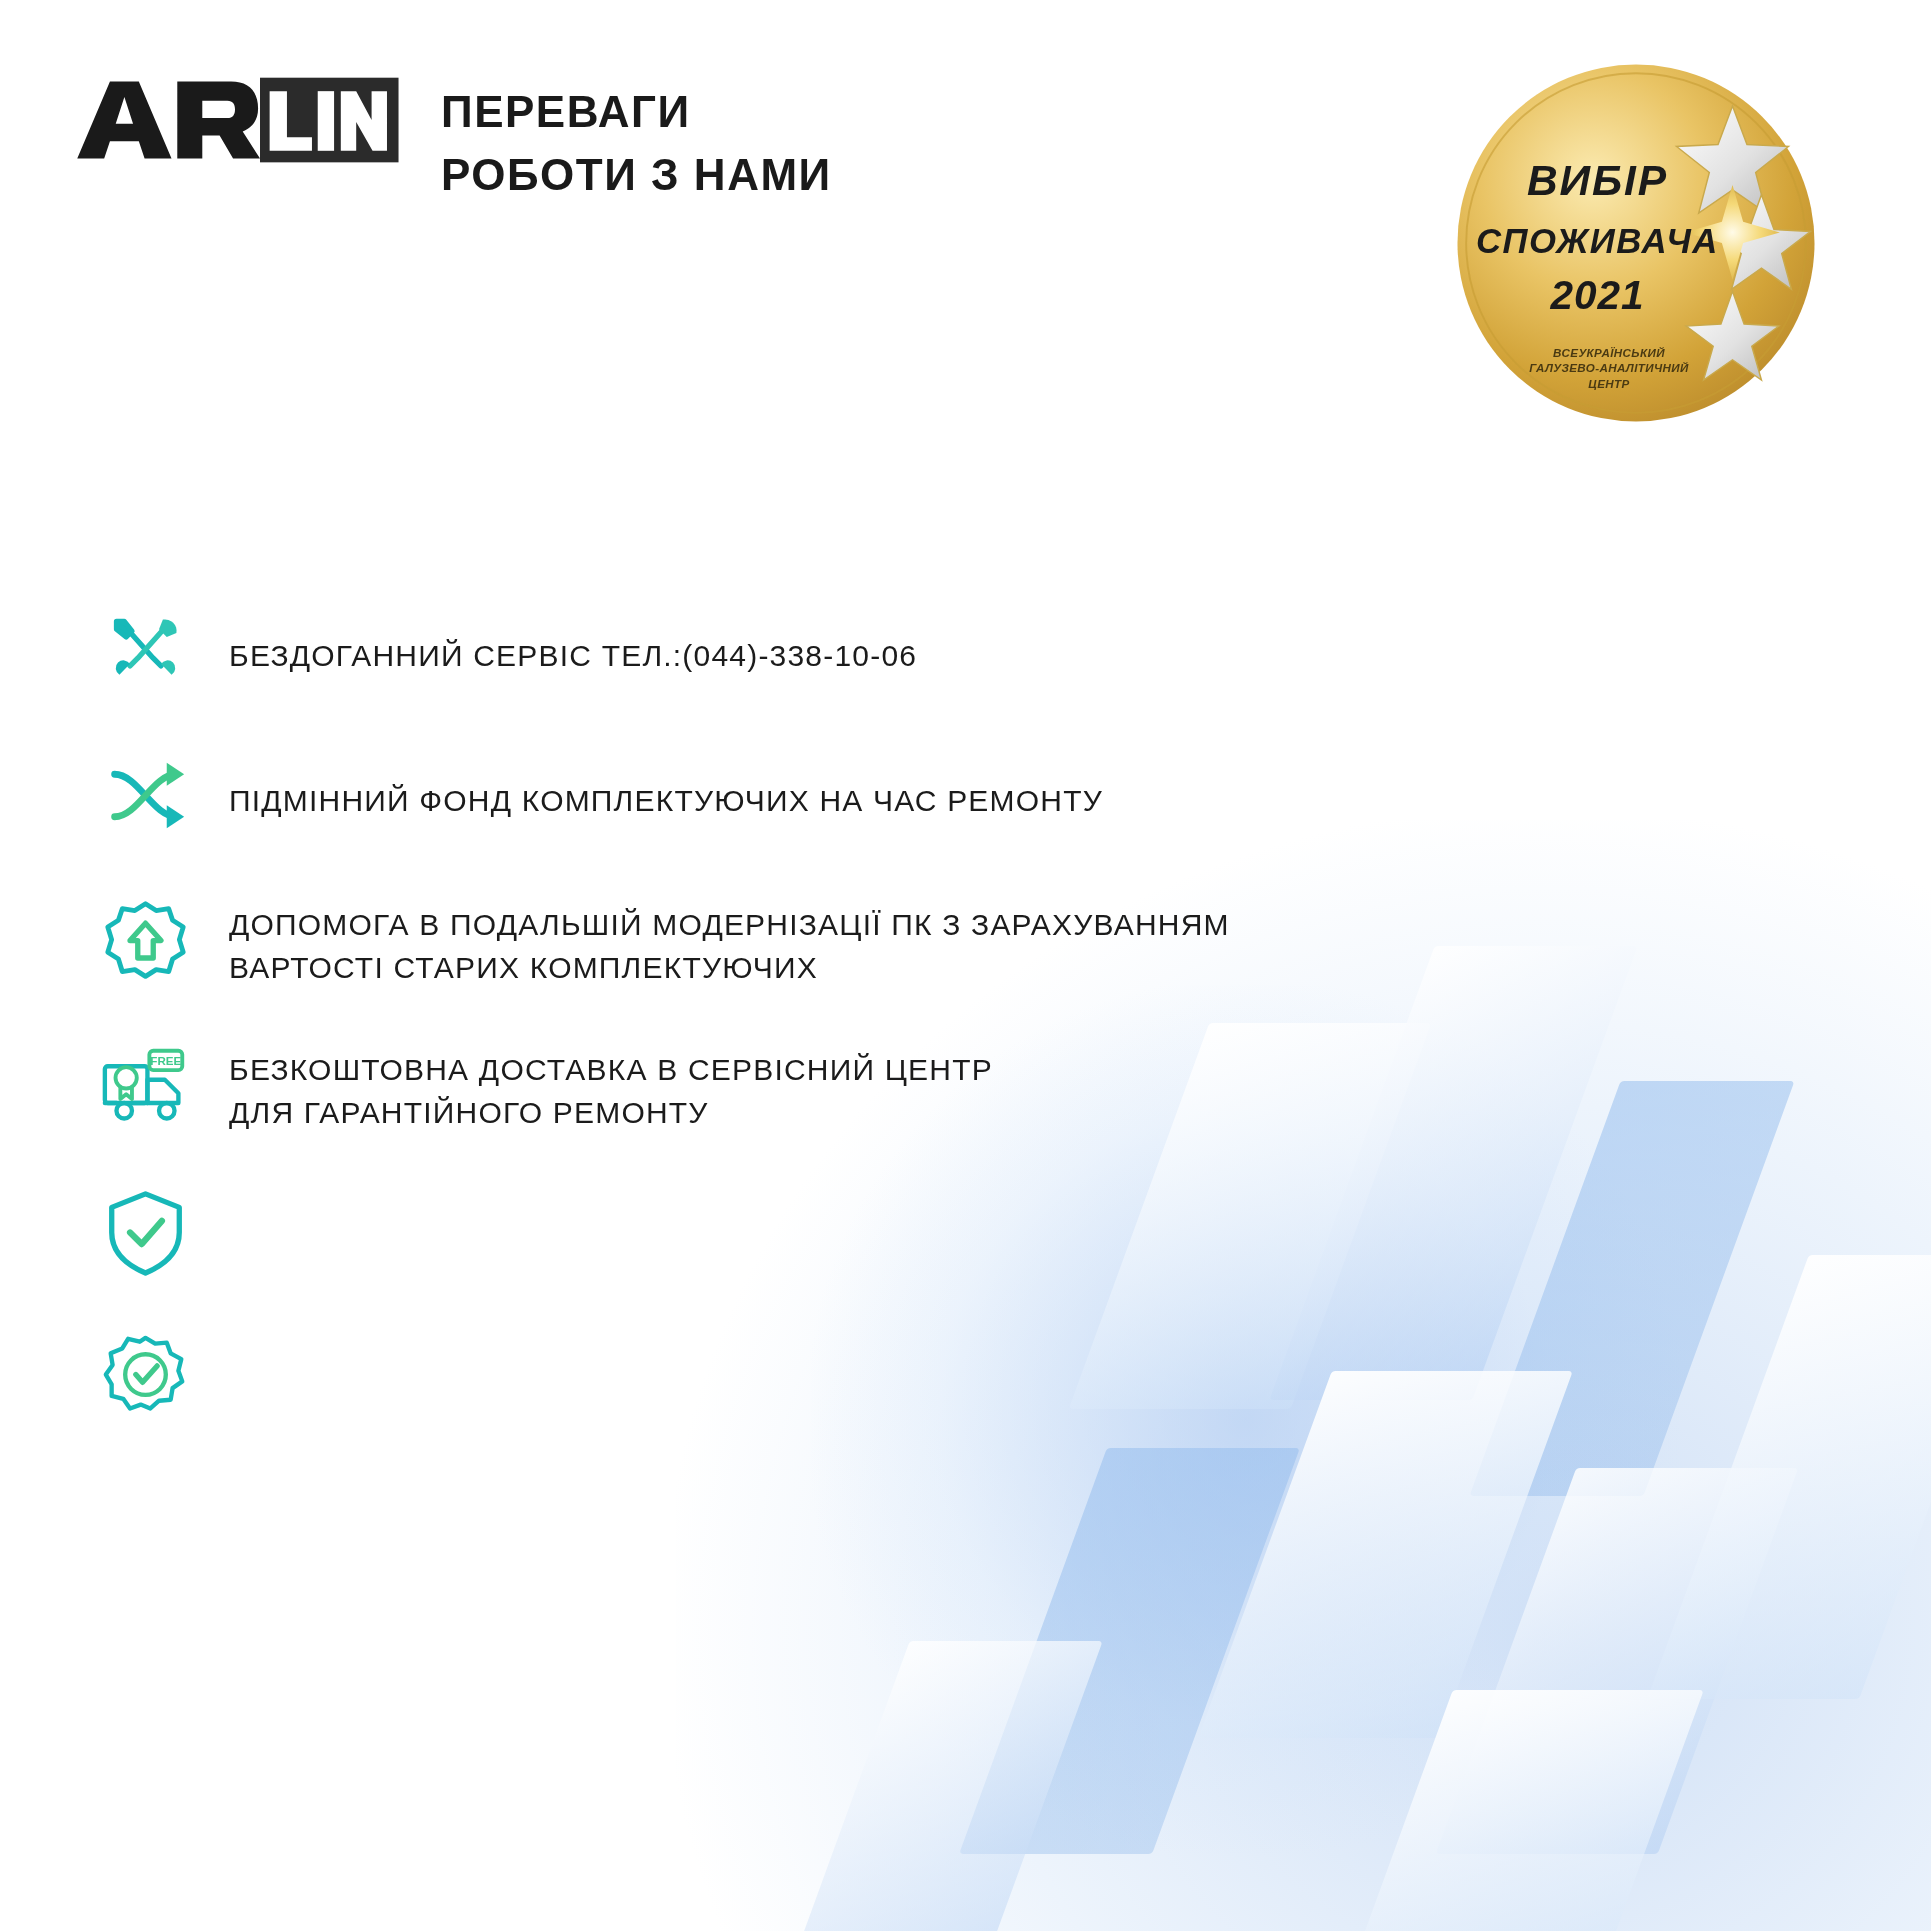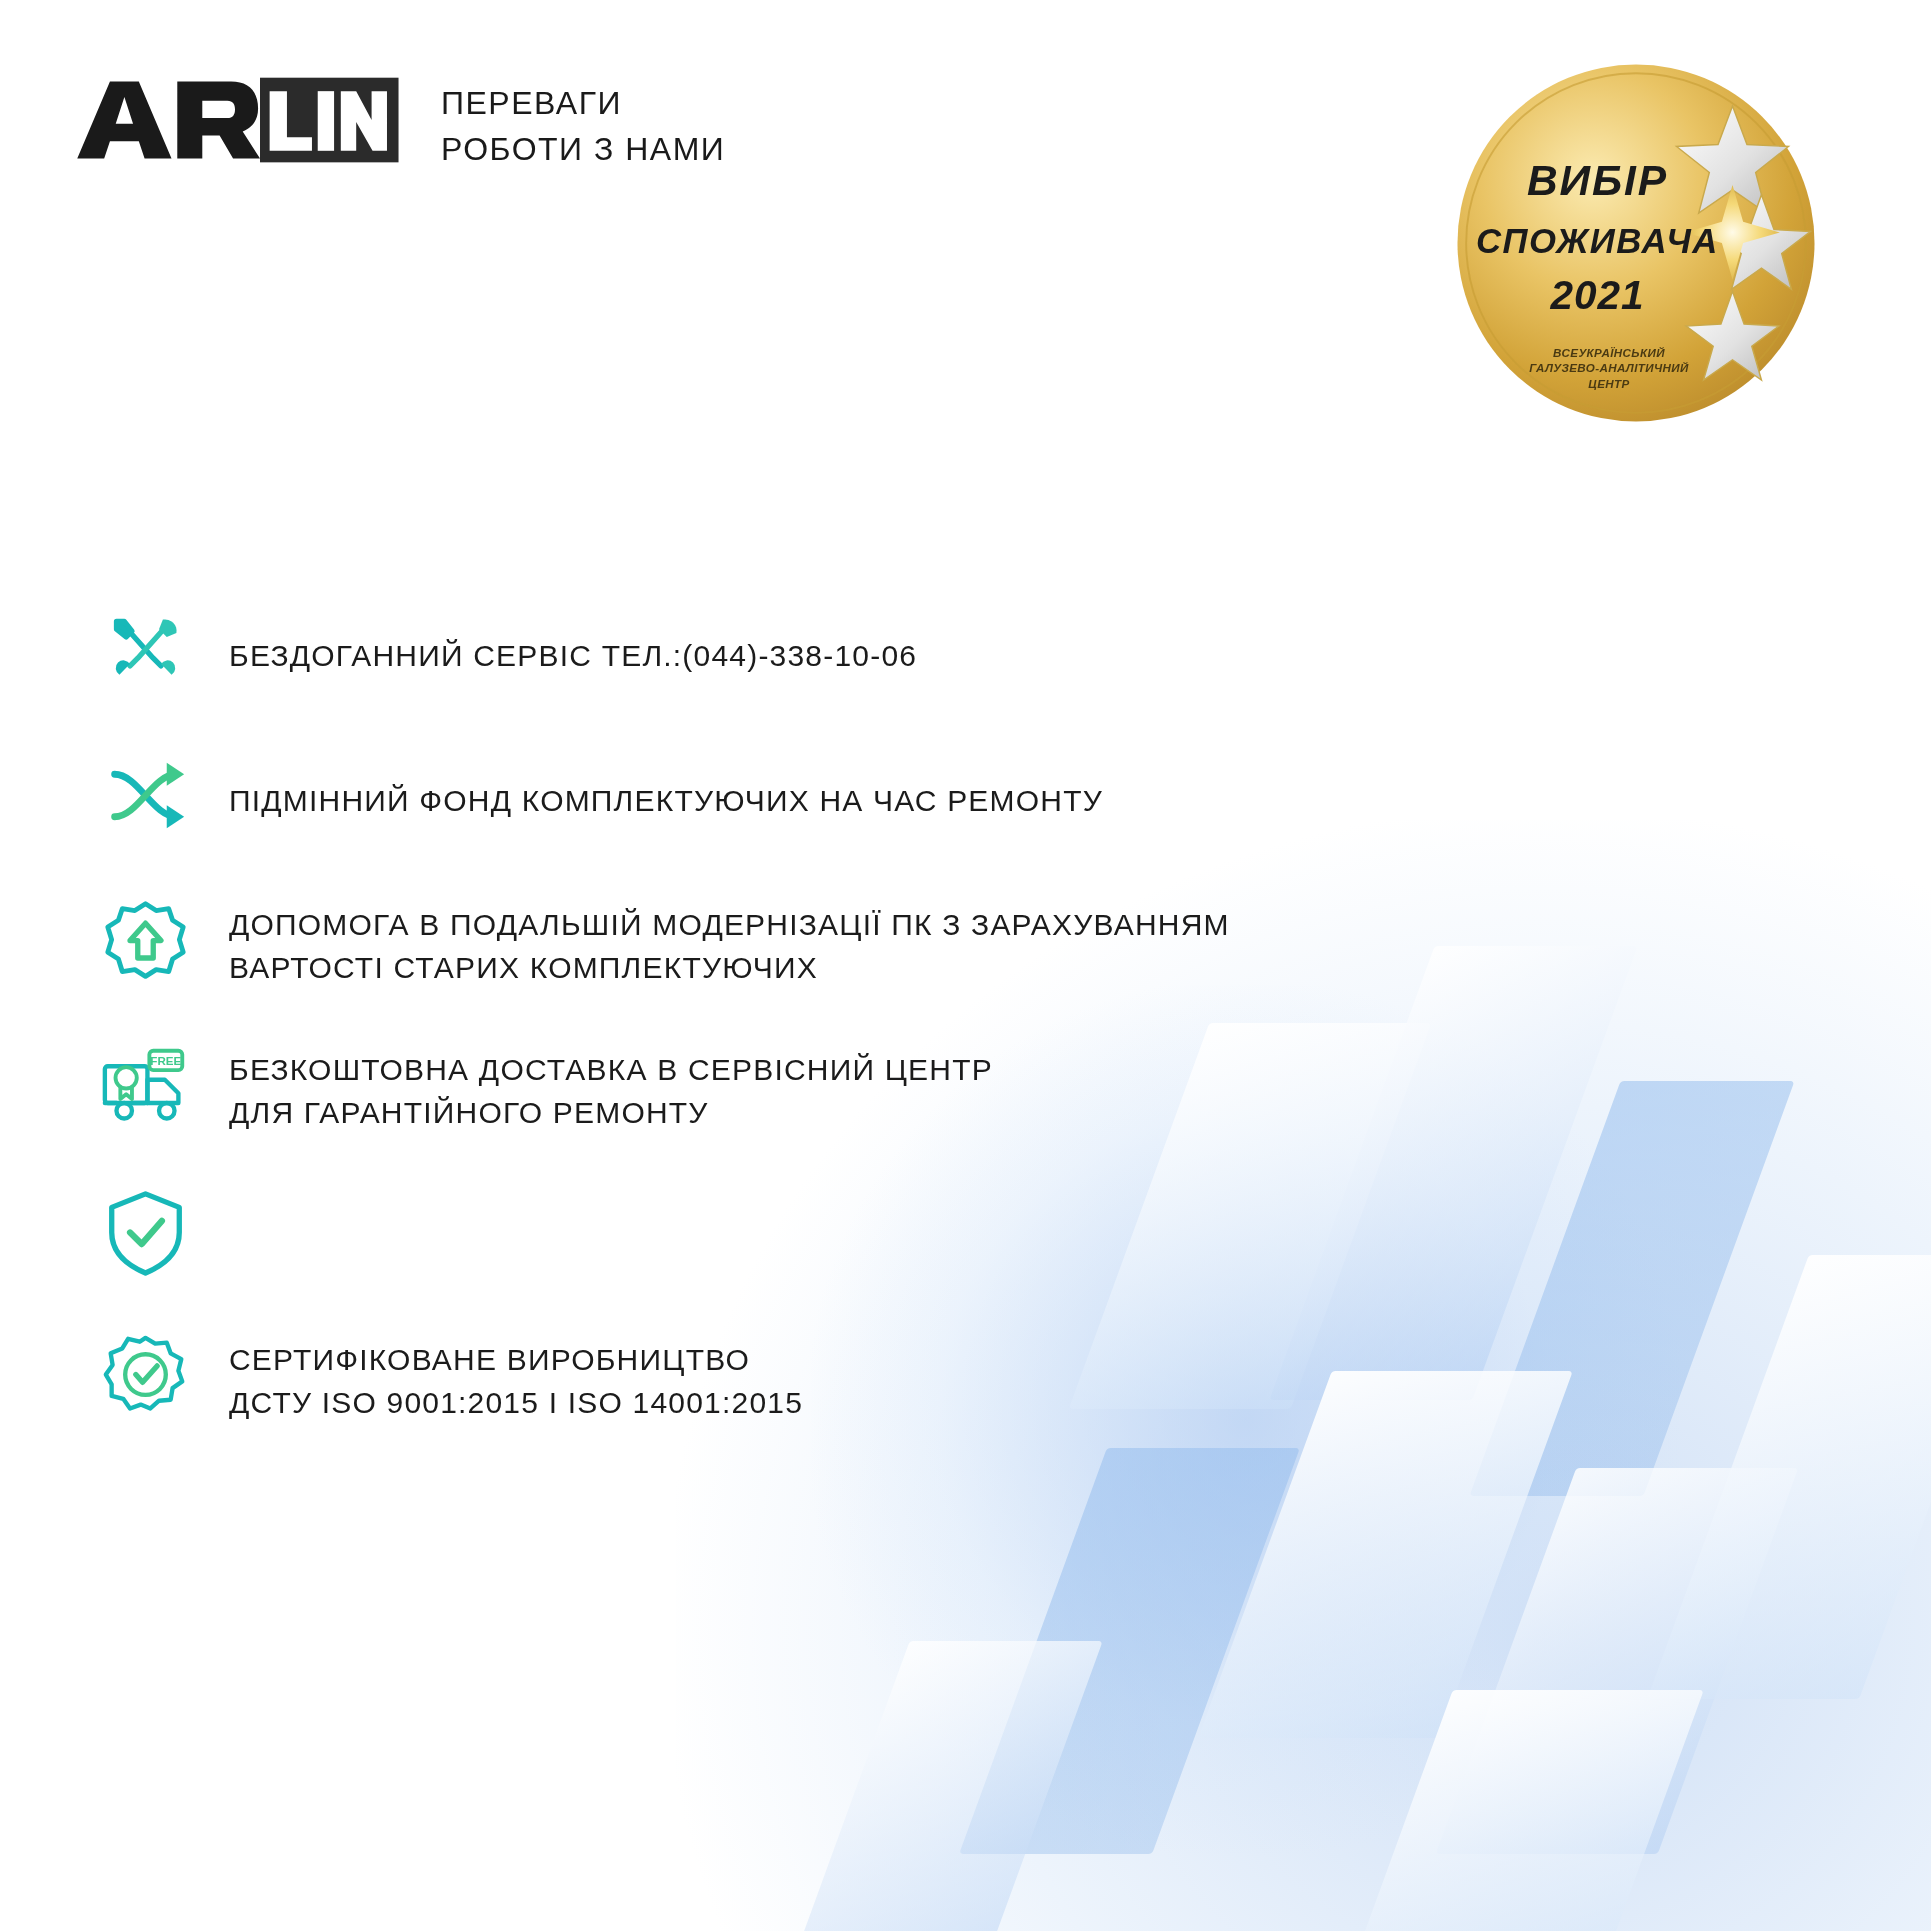--- a/index.html
+++ b/index.html
@@ -64,22 +64,22 @@
     top: 70px;
     left: 71px;
     display: flex;
     align-items: flex-start;
     gap: 42px;
   }
   .logo {
     display: block;
   }
   .header-title {
-    font-size: 32px;
-    font-weight: 400;
+    font-size: 44px;
+    font-weight: 700;
     letter-spacing: 1.5px;
     line-height: 1.45;
     color: #1a1a1a;
     text-transform: uppercase;
     white-space: pre-line;
     padding-top: 9.7px;
   }
 
   
   .badge {
@@ -309,19 +309,17 @@
     </div>
 
     <div class="feature">
       <div class="feature-icon">
         <svg width="89" height="89" viewBox="0 0 92 92">
           <path d="M46 5 L56 11 L68 10 L72 21 L83 27 L80 39 L84 50 L74 57 L72 69 L60 70 L51 78 L41 74 L30 78 L23 68 L11 65 L11 53 L5 43 L12 33 L10 21 L22 16 L28 6 L40 9 Z" fill="none" stroke="#17b8b8" stroke-width="4.5" stroke-linejoin="round"></path>
           <circle cx="46" cy="43" r="21" fill="none" stroke="#3fc98c" stroke-width="4.5"></circle>
           <path d="M36 43 L43 51 L58 34" fill="none" stroke="#3fc98c" stroke-width="5.5" stroke-linecap="round" stroke-linejoin="round"></path>
         </svg>
       </div>
-      <div class="feature-text">СЕРТИФІКОВАНЕ ВИРОБНИЦТВО
-ДСТУ ISO 9001:2015 І ISO 14001:2015</div>
     </div>
 
   </div>
 </div>
 
 
 </body></html>

